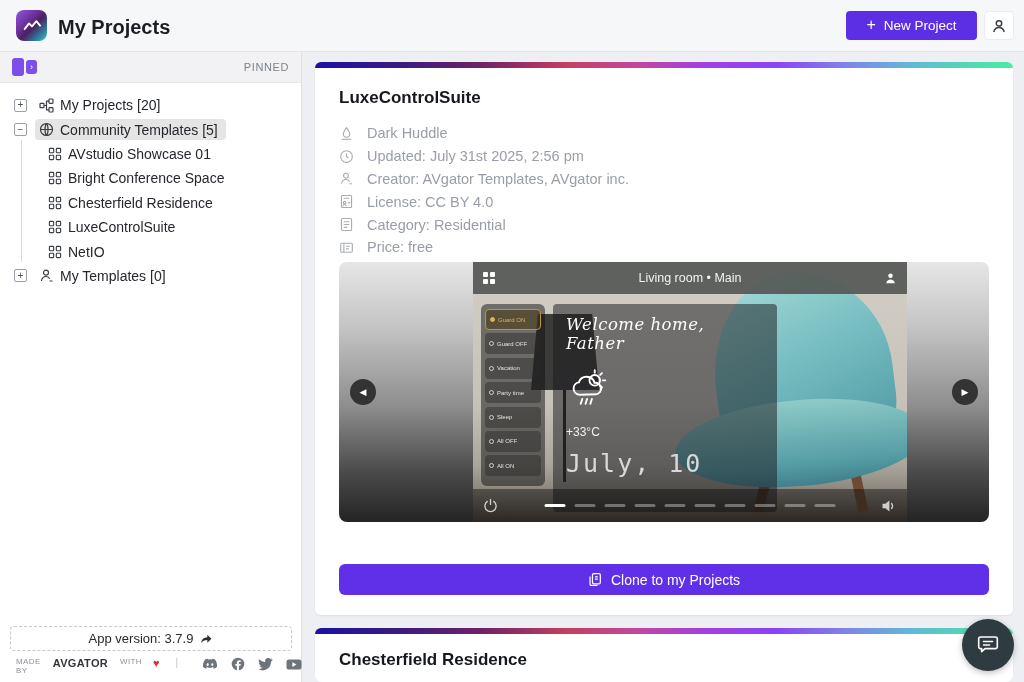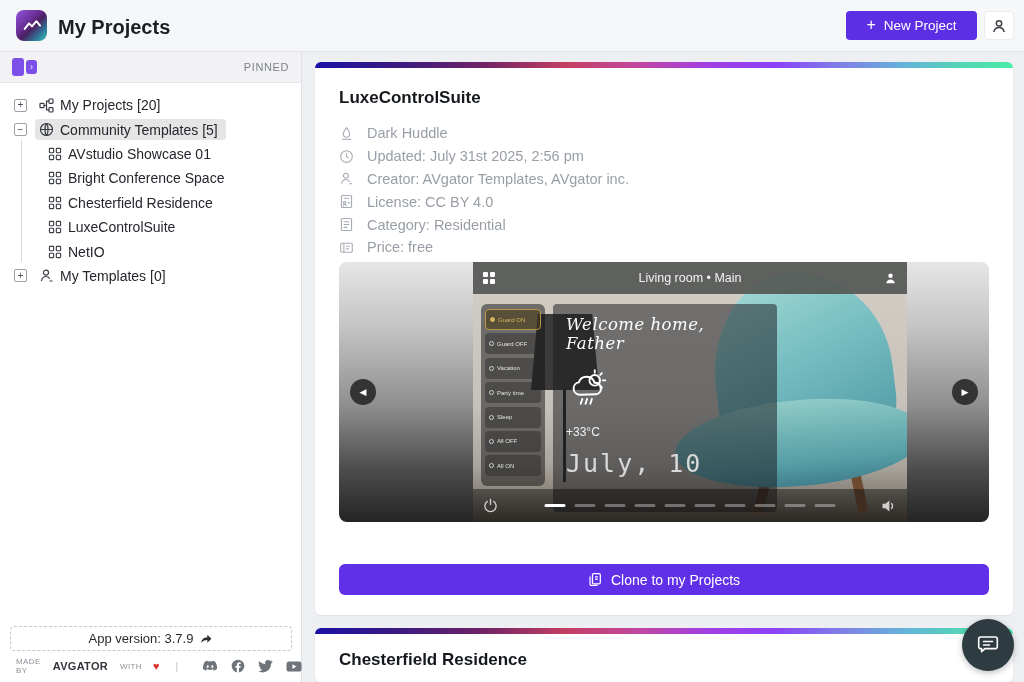--- a/index.html
+++ b/index.html
@@ -45,21 +45,21 @@
   .tree-icon { color:#3a3e44; flex:none; }
   .tree-label { font-size:14px; color:#24272c; white-space:nowrap; }
   .guide-line { position:absolute; left:21px; top:47px; width:1px; height:122px; background:#d9dade; }
 
   
   .version-box { position:absolute; left:10px; top:574px; width:282px; height:25px;
     border:1px dashed #c6c8cd; border-radius:4px; background:#fff;
     display:flex; align-items:center; justify-content:center; gap:6px; cursor:pointer; }
   .version-text { font-size:13px; color:#26292e; }
   .made-by { position:absolute; left:16px; top:605px; right:10px; height:18px;
-    display:flex; align-items:center; gap:12px; }
+    display:flex; align-items:flex-start; gap:12px; }
   .mb-small { font-size:8px; color:#8c9097; letter-spacing:0.4px; }
   .mb-brand { font-size:11px; font-weight:800; color:#32353b; letter-spacing:0.3px; }
   .mb-heart { color:#e02d2d; font-size:11px; margin-left:-1px; }
   .mb-div { color:#c0c2c6; font-size:10px; margin:0 4px; }
   .social-row { display:flex; gap:13px; align-items:center; margin-left:8px; }
   .social-row > span { cursor:pointer; }
 
   
   .main { position:absolute; left:302px; top:52px; width:722px; height:630px; }
   .card { position:absolute; background:#fff; border-radius:6px;

